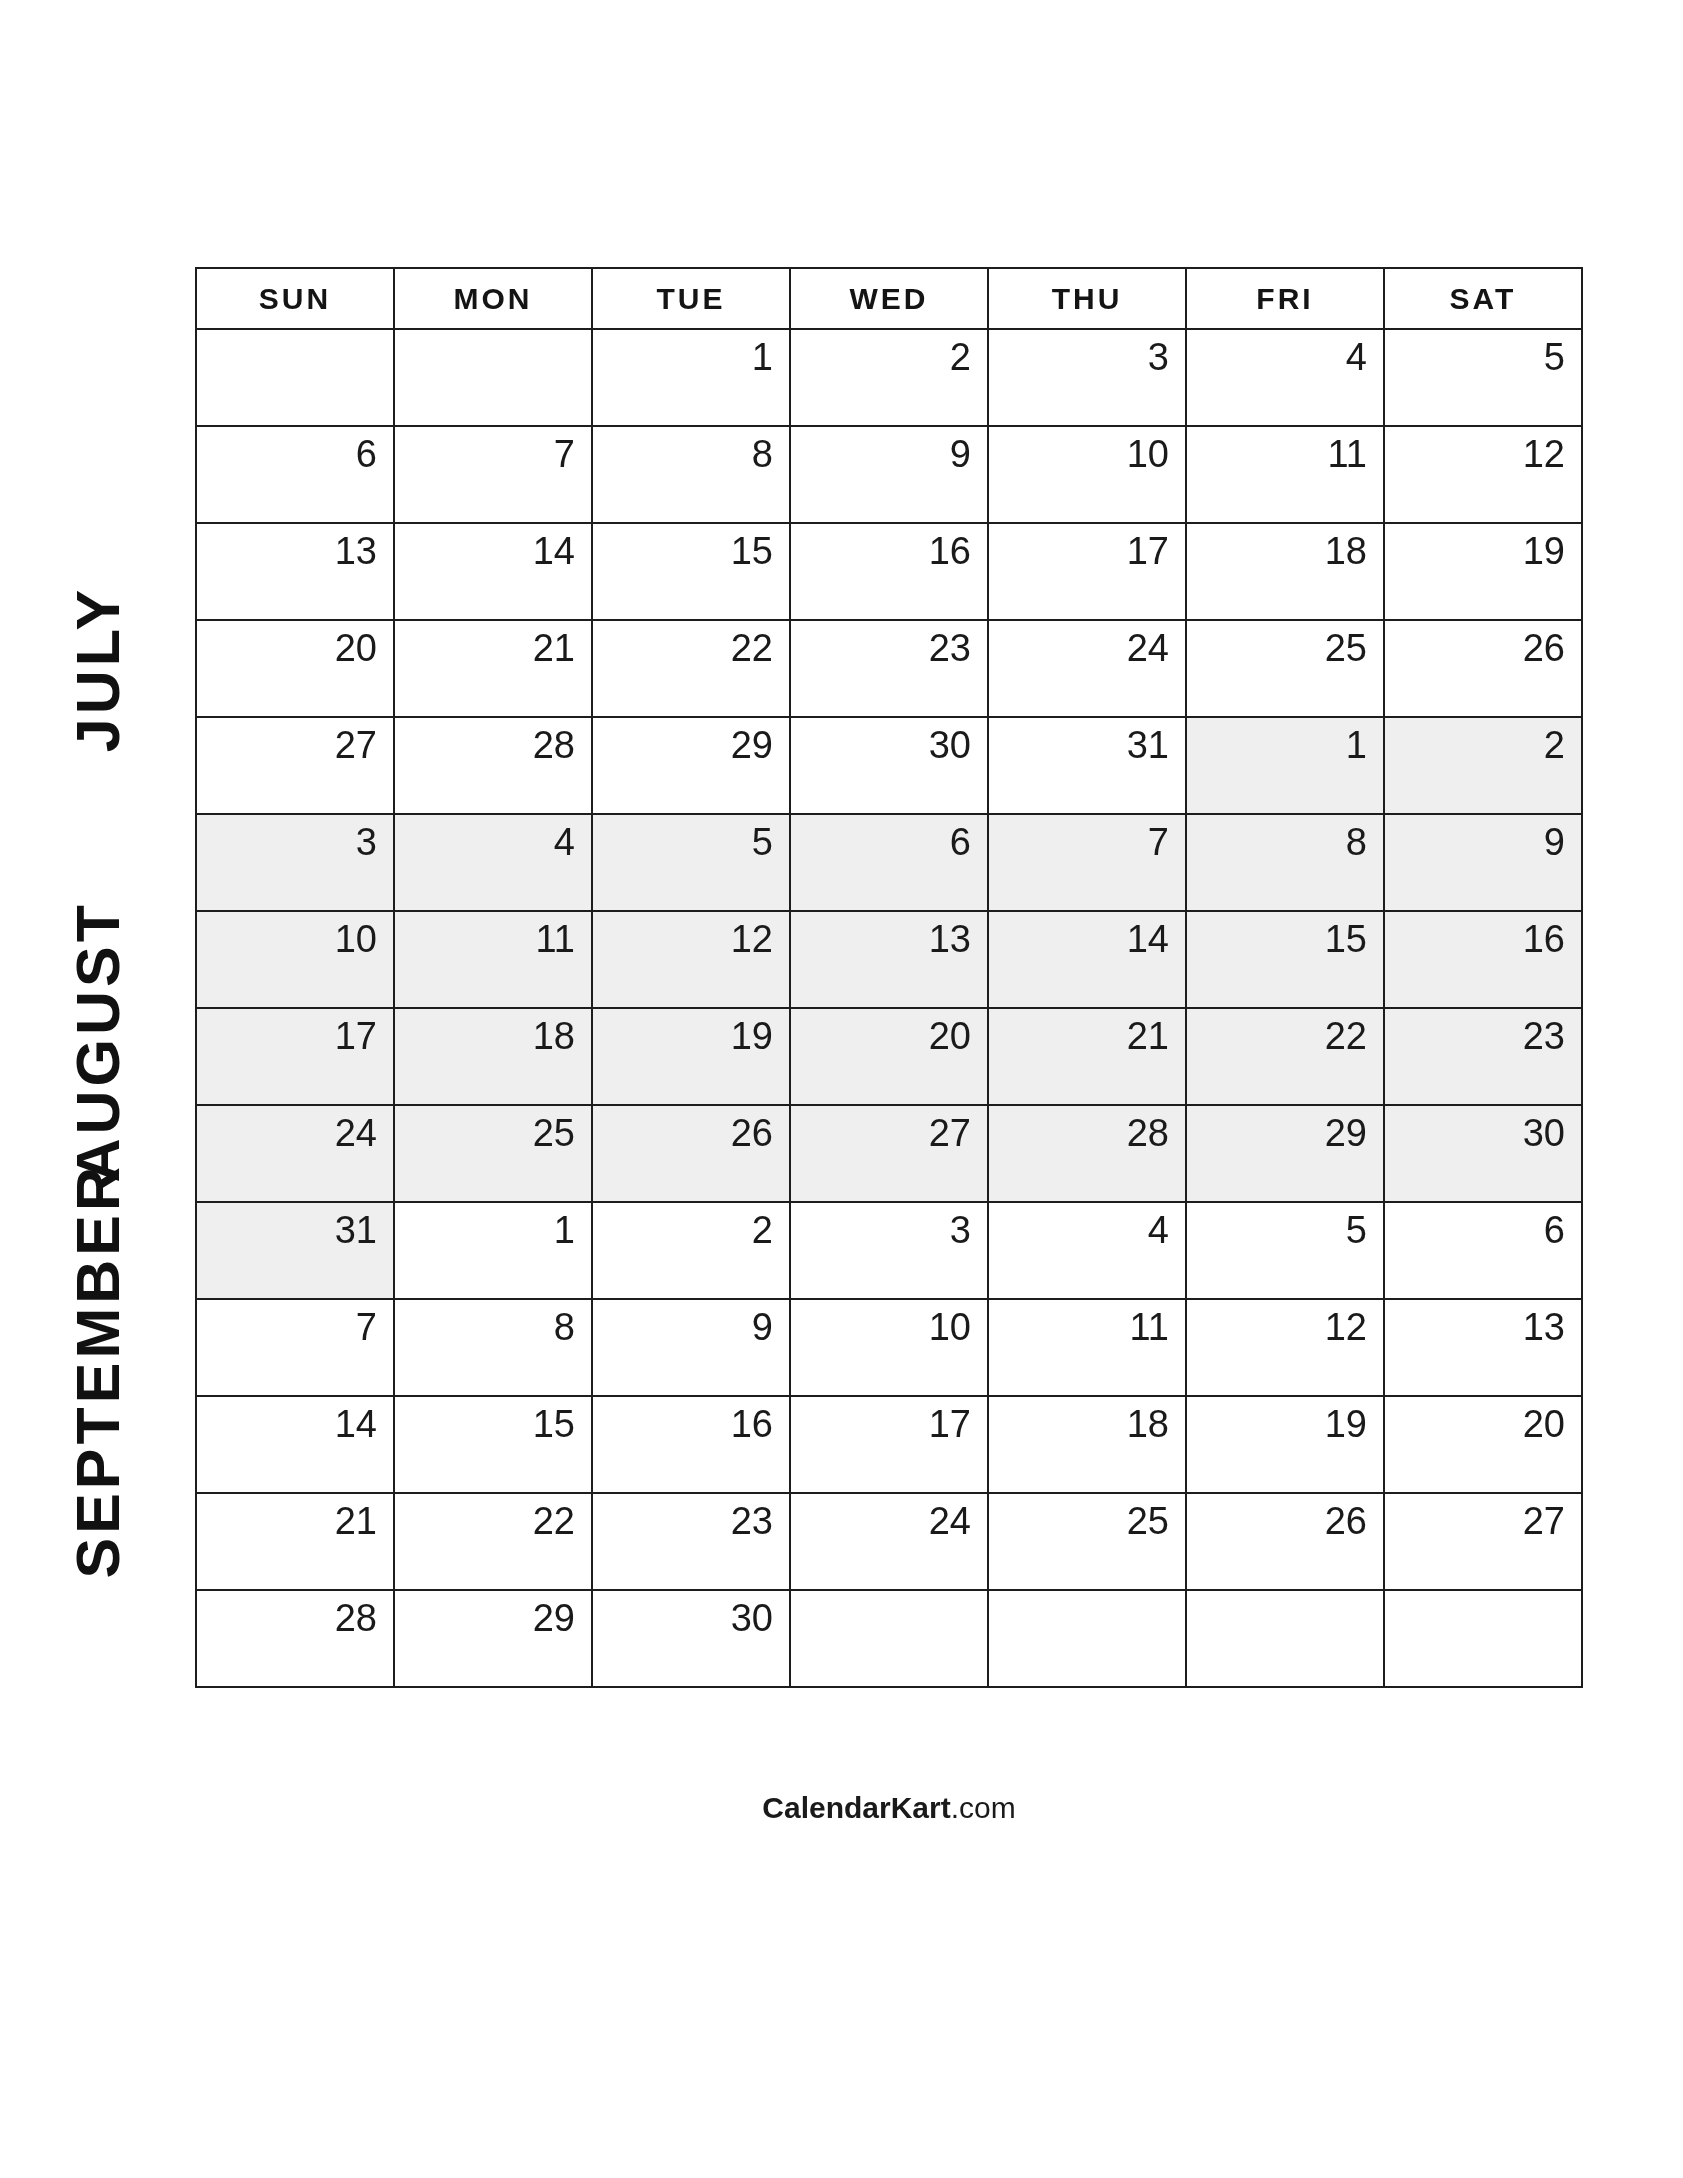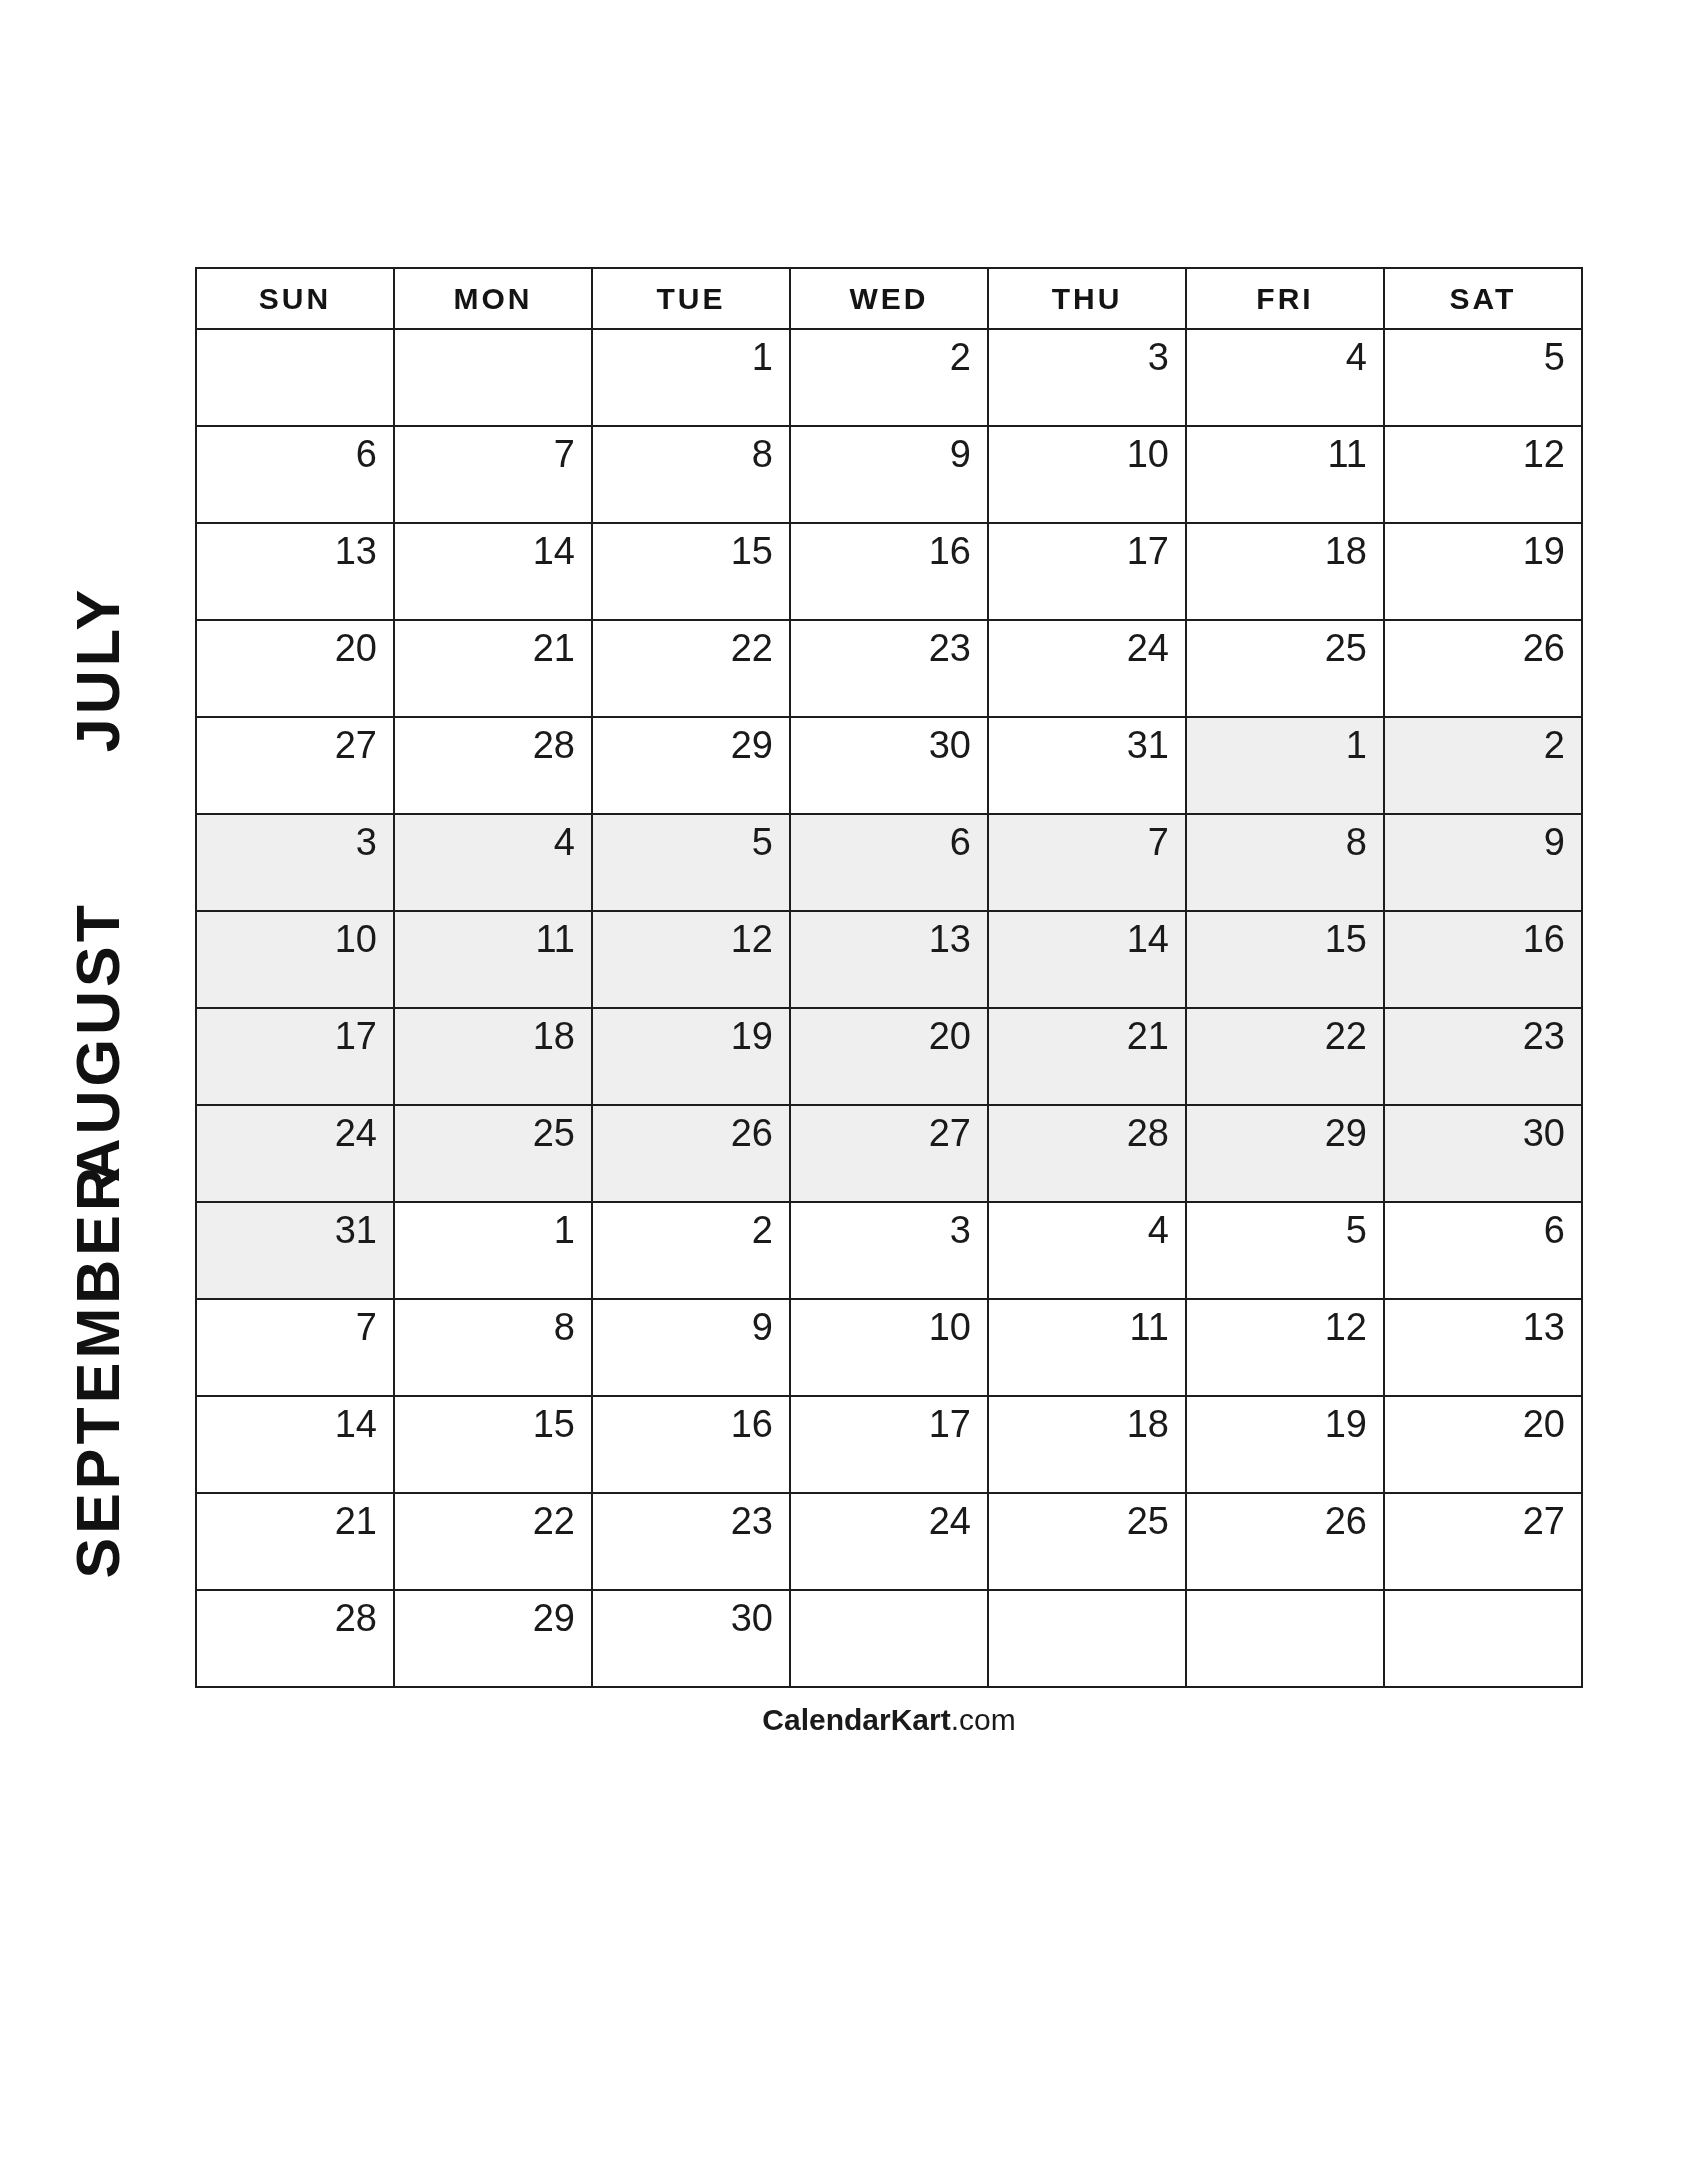--- a/index.html
+++ b/index.html
@@ -100,21 +100,21 @@
     transform: rotate(-90deg);
   }
   .m-september {
     top: 1168px;
     transform: rotate(-90deg);
   }
   .footer {
     position: absolute;
     left: 195px;
     width: 1388px;
-    top: 1703px;
+    top: 1791px;
     text-align: center;
     font-size: 30px;
     color: #1a1a1a;
   }
   .footer .brand {
     font-weight: bold;
   }
 </style>
 </head>
 <body>

